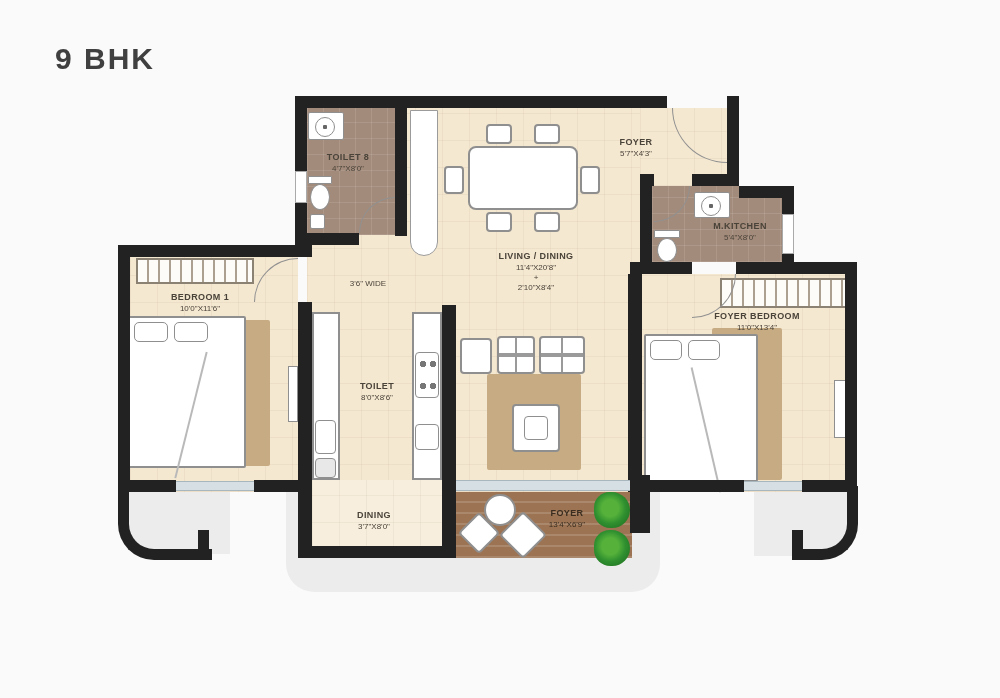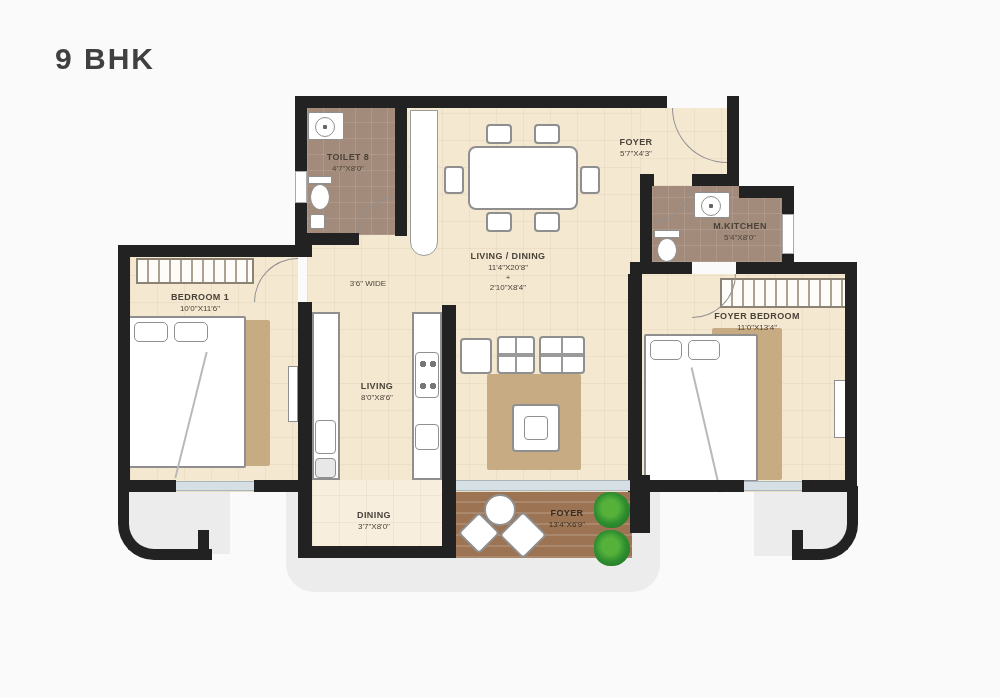--- a/index.html
+++ b/index.html
@@ -152,21 +152,21 @@
   <div class="abs" style="left:782px;top:214px;width:12px;height:40px;background:#fff;border:1px solid #aaa;box-sizing:border-box;"></div>
 
   <div class="lab" style="left:348px;top:163px;">
     <div class="nm">TOILET 8</div>
     <div class="dm">4'7"X8'0"</div>
   </div>
   <div class="lab" style="left:636px;top:148px;text-align:center;">
     <div class="nm">FOYER</div>
     <div class="dm">5'7"X4'3"</div>
   </div>
-  <div class="lab" style="left:508px;top:272px;">
+  <div class="lab" style="left:536px;top:272px;">
     <div class="nm">LIVING / DINING</div>
     <div class="dm">11'4"X20'8"</div>
     <div class="dm">+</div>
     <div class="dm">2'10"X8'4"</div>
   </div>
   <div class="lab" style="left:368px;top:284px;">
     <div class="dm">3'6" WIDE</div>
   </div>
   <div class="lab" style="left:200px;top:303px;">
     <div class="nm">BEDROOM 1</div>
@@ -174,21 +174,21 @@
   </div>
   <div class="lab" style="left:757px;top:322px;">
     <div class="nm">FOYER BEDROOM</div>
     <div class="dm">11'0"X13'4"</div>
   </div>
   <div class="lab" style="left:740px;top:232px;">
     <div class="nm">M.KITCHEN</div>
     <div class="dm">5'4"X8'0"</div>
   </div>
   <div class="lab" style="left:377px;top:392px;">
-    <div class="nm">LIVING</div>
+    <div class="nm">TOILET</div>
     <div class="dm">8'0"X8'6"</div>
   </div>
   <div class="lab" style="left:374px;top:521px;">
     <div class="nm">DINING</div>
     <div class="dm">3'7"X8'0"</div>
   </div>
   <div class="lab" style="left:567px;top:519px;color:#3a2d20;">
     <div class="nm">FOYER</div>
     <div class="dm">13'4"X6'9"</div>
   </div>

